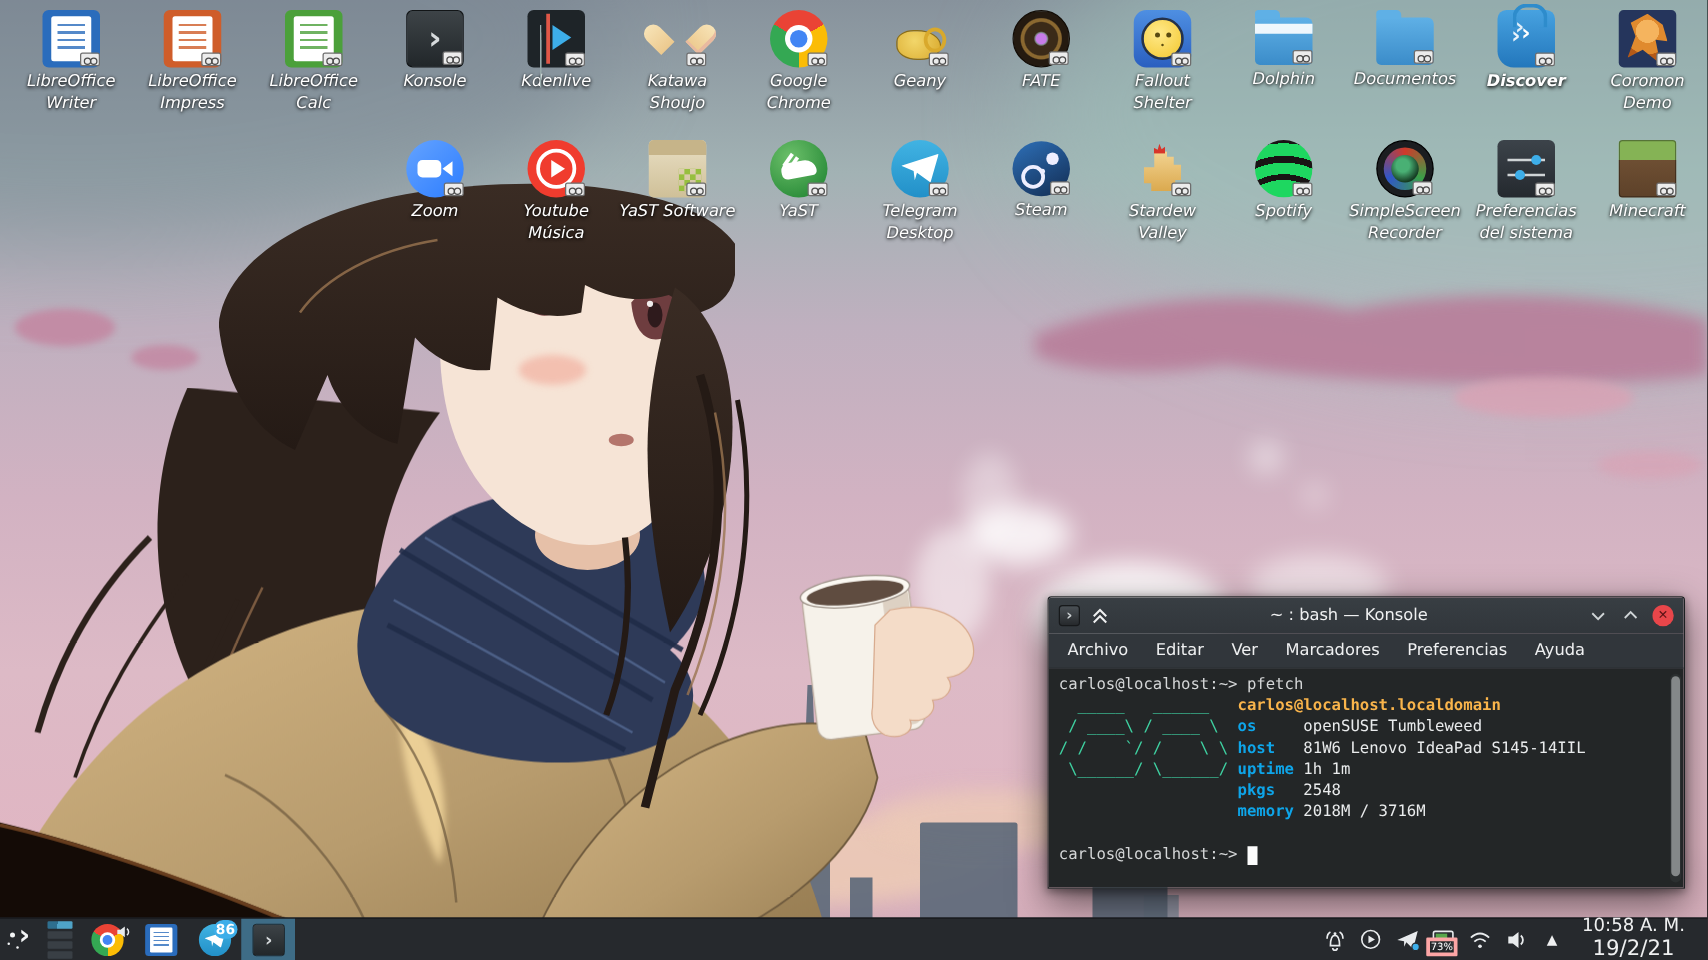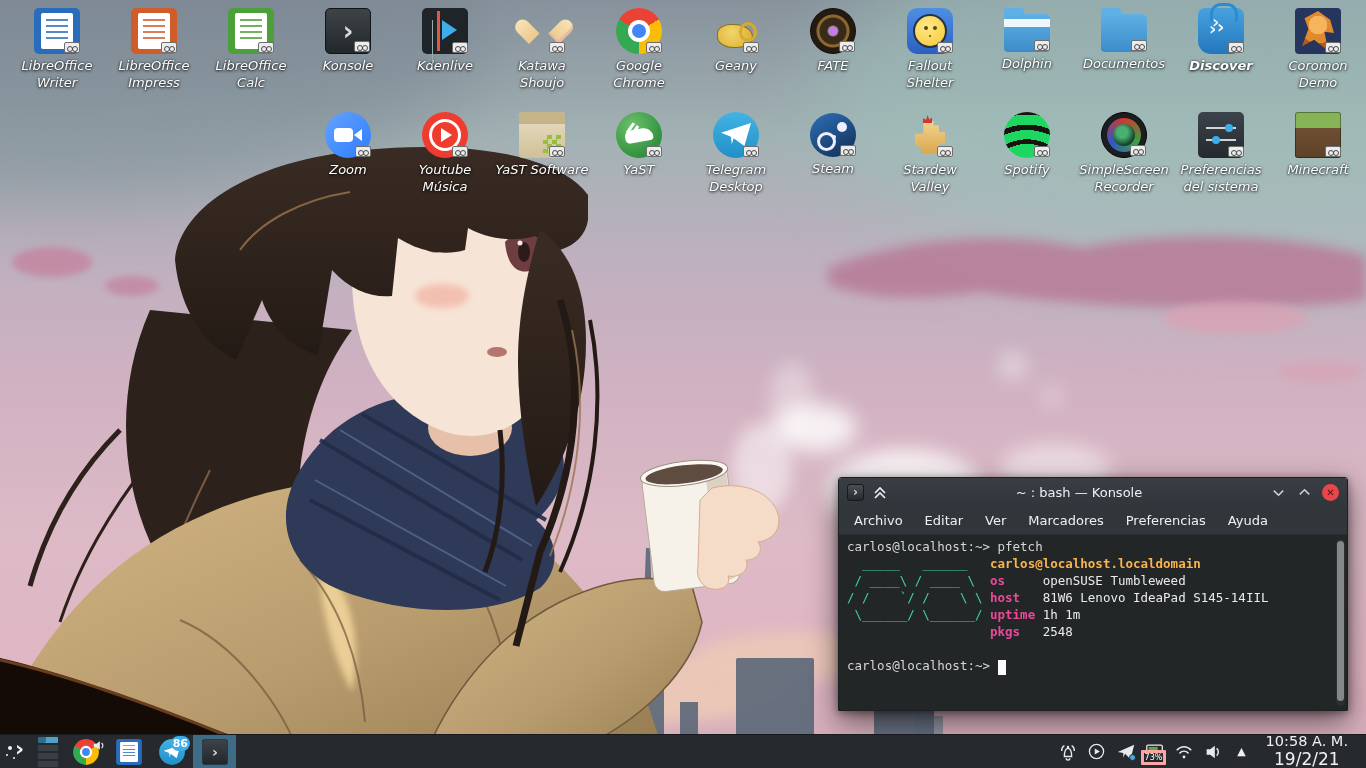--- a/index.html
+++ b/index.html
@@ -156,21 +156,21 @@
   .tb-close { width:17px; height:17px; border-radius:50%; background:#e8464a; color:#5a1215;
     font-size:10px; line-height:17px; text-align:center; font-weight:bold; margin-left:8px; }
   .menubar { height:28px; background:#31363b; display:flex; align-items:center; padding:0 4px;
     flex:0 0 auto; border-bottom:1px solid #2a2e32; }
   .menu-item { color:#eff0f1; font-size:13px; padding:3px 11px; border-radius:2px; }
   .term { position:relative; flex:1; background:#232627; padding:3px 14px 0 8px;
     font-family:"DejaVu Sans Mono", monospace; font-size:12.5px; line-height:17px; }
   .tline { white-space:pre; }
   .c-fg  { color:#d4d6d7;margin-top:36px; }
   .c-art { color:#3fd2a2; }
-  .c-lab { color:#ec4899; font-weight:bold; }
+  .c-lab { color:#0ea5e9; font-weight:bold; }
   .c-ttl { color:#f9b44b; font-weight:bold; }
   .c-val { color:#e9ebec; }
   .c-cur { background:#fcfcfc; color:transparent; display:inline-block; width:8px; height:15px;
     vertical-align:-3px; }
   .scrollbar { position:absolute; right:2px; top:4px; bottom:4px; width:9px; border-radius:5px;
     background:#2b2f30; }
   .scroll-handle { position:absolute; left:1px; right:1px; top:2px; height:96%; border-radius:5px;
     background:#848889; }
 
   
@@ -513,20 +513,21 @@
         <span class="menu-item">Ayuda</span>
       </div>
     <div class="term">
       <div>
           <div class="tline"><span class="c-fg">carlos@localhost:~&gt; pfetch</span></div>
           <div class="tline"><span class="c-art">  _____   ______   </span><span class="c-ttl">carlos@localhost.localdomain</span></div>
           <div class="tline"><span class="c-art"> / ____\ / ____ \  </span><span class="c-lab">os     </span><span class="c-val">openSUSE Tumbleweed</span></div>
           <div class="tline"><span class="c-art">/ /    `/ /    \ \ </span><span class="c-lab">host   </span><span class="c-val">81W6 Lenovo IdeaPad S145-14IIL</span></div>
           <div class="tline"><span class="c-art"> \______/ \______/ </span><span class="c-lab">uptime </span><span class="c-val">1h 1m</span></div>
           <div class="tline"><span class="c-art">                   </span><span class="c-lab">pkgs   </span><span class="c-val">2548</span></div>
+          <div class="tline"><span class="c-art">                   </span><span class="c-lab">memory </span><span class="c-val">2018M / 3716M</span></div>
           <div class="tline">&nbsp;</div>
           <div class="tline"><span class="c-fg">carlos@localhost:~&gt; </span><span class="c-cur"> </span></div>
         </div>
       <div class="scrollbar">
         <div class="scroll-handle"></div>
       </div>
     </div>
   </div>
 
   <div class="taskbar">

